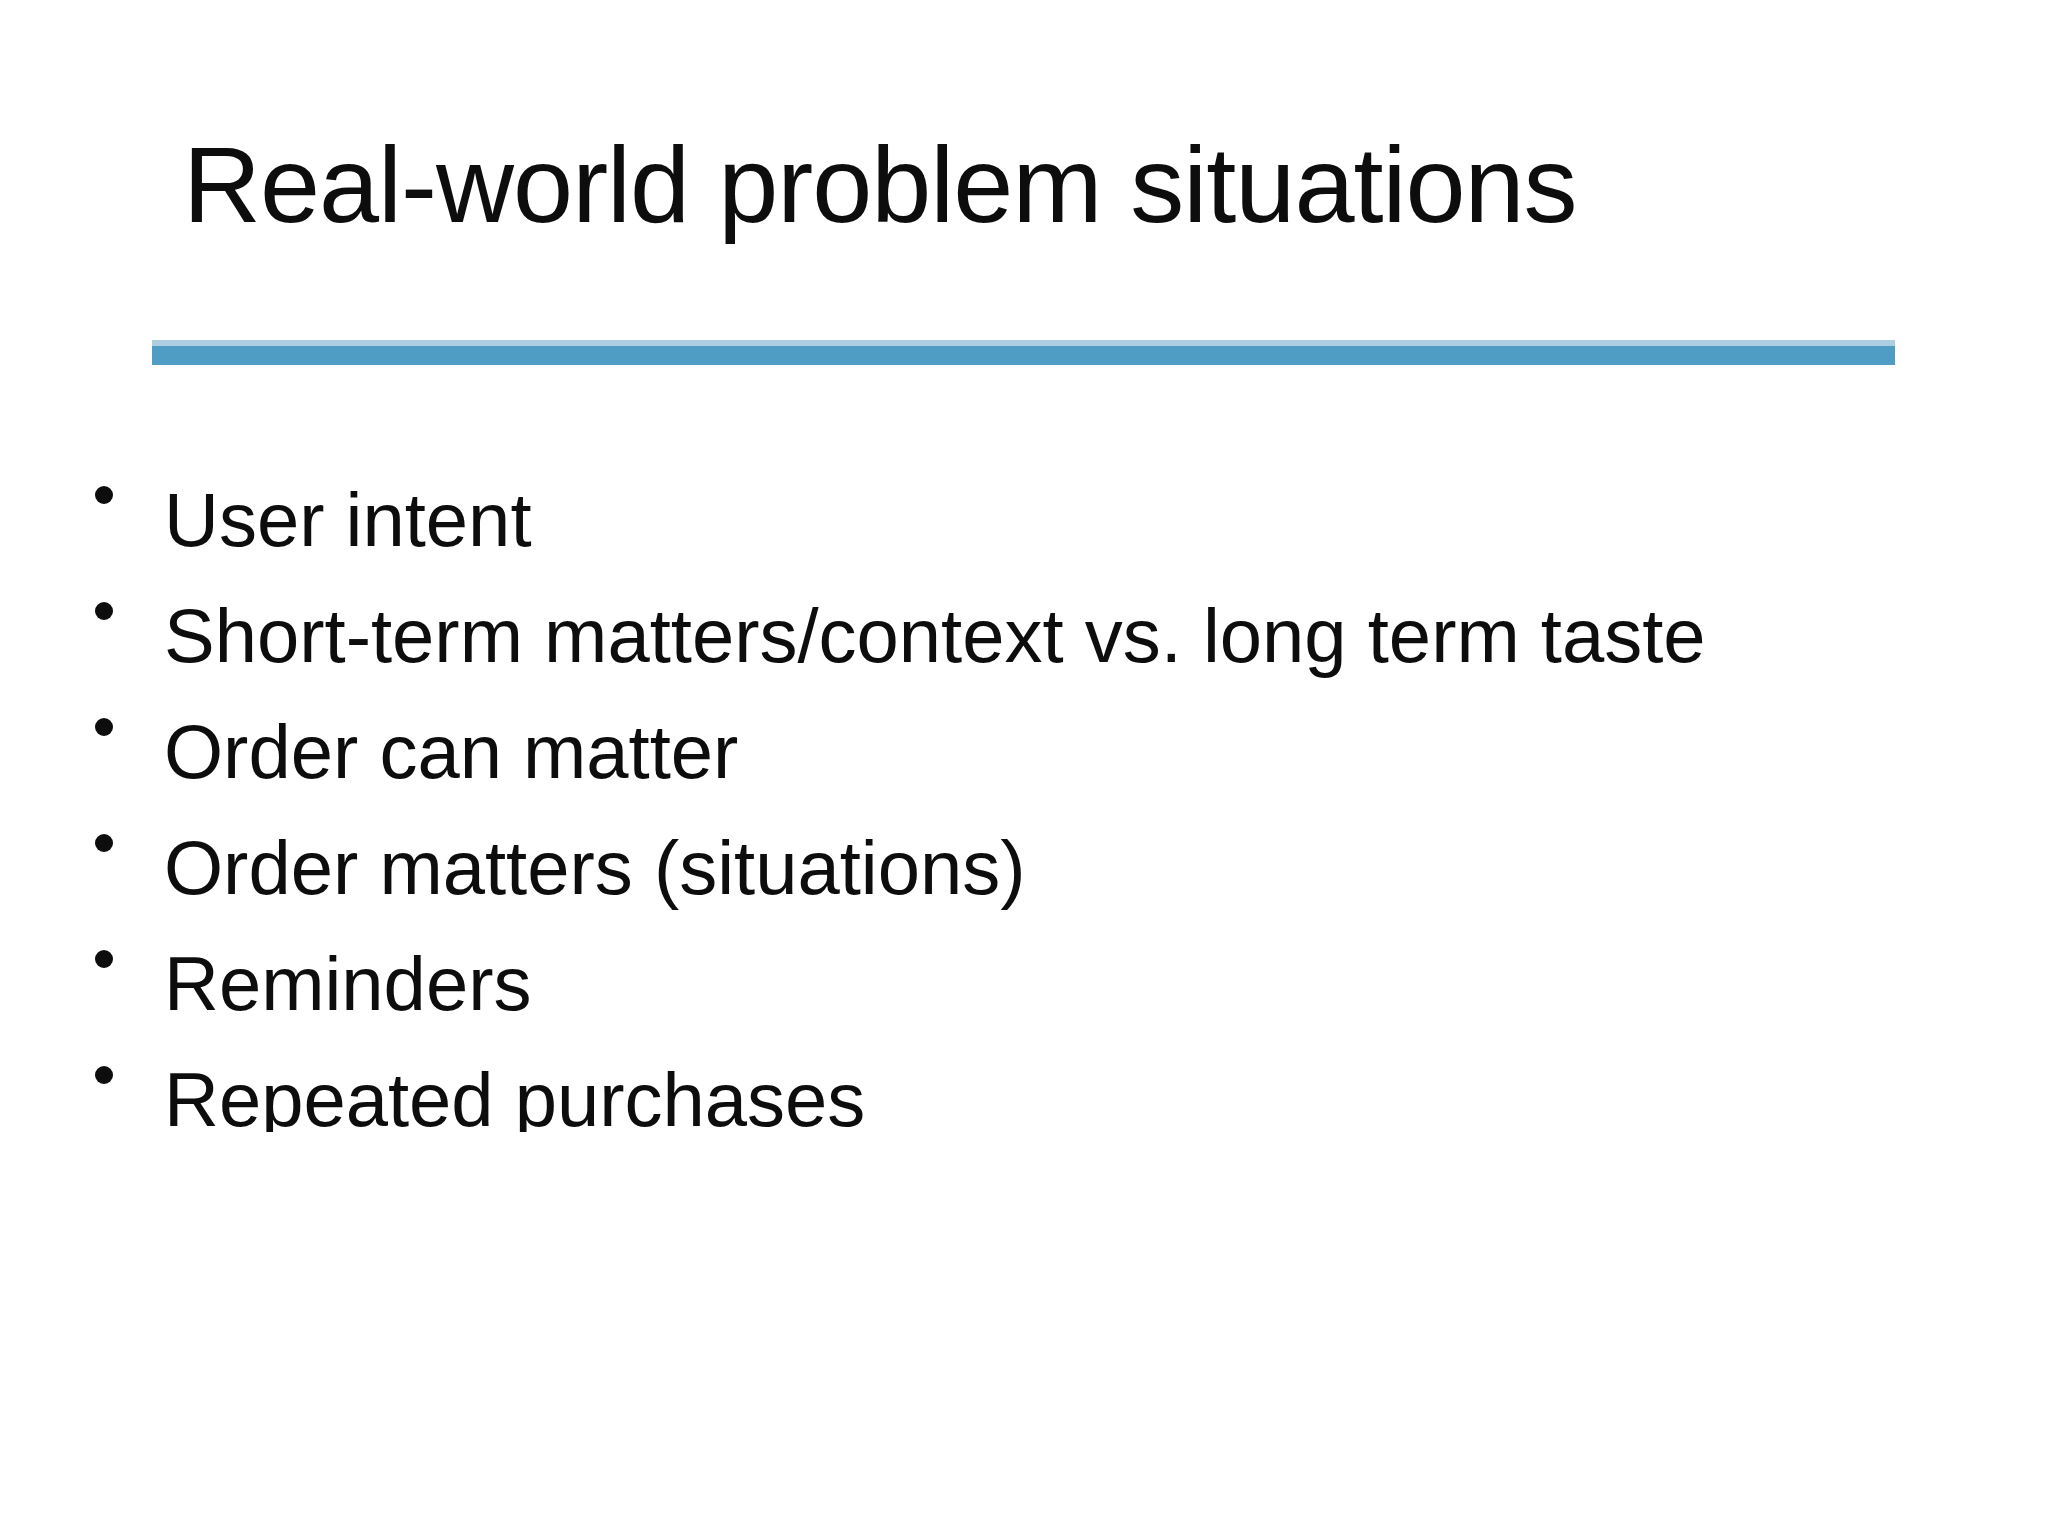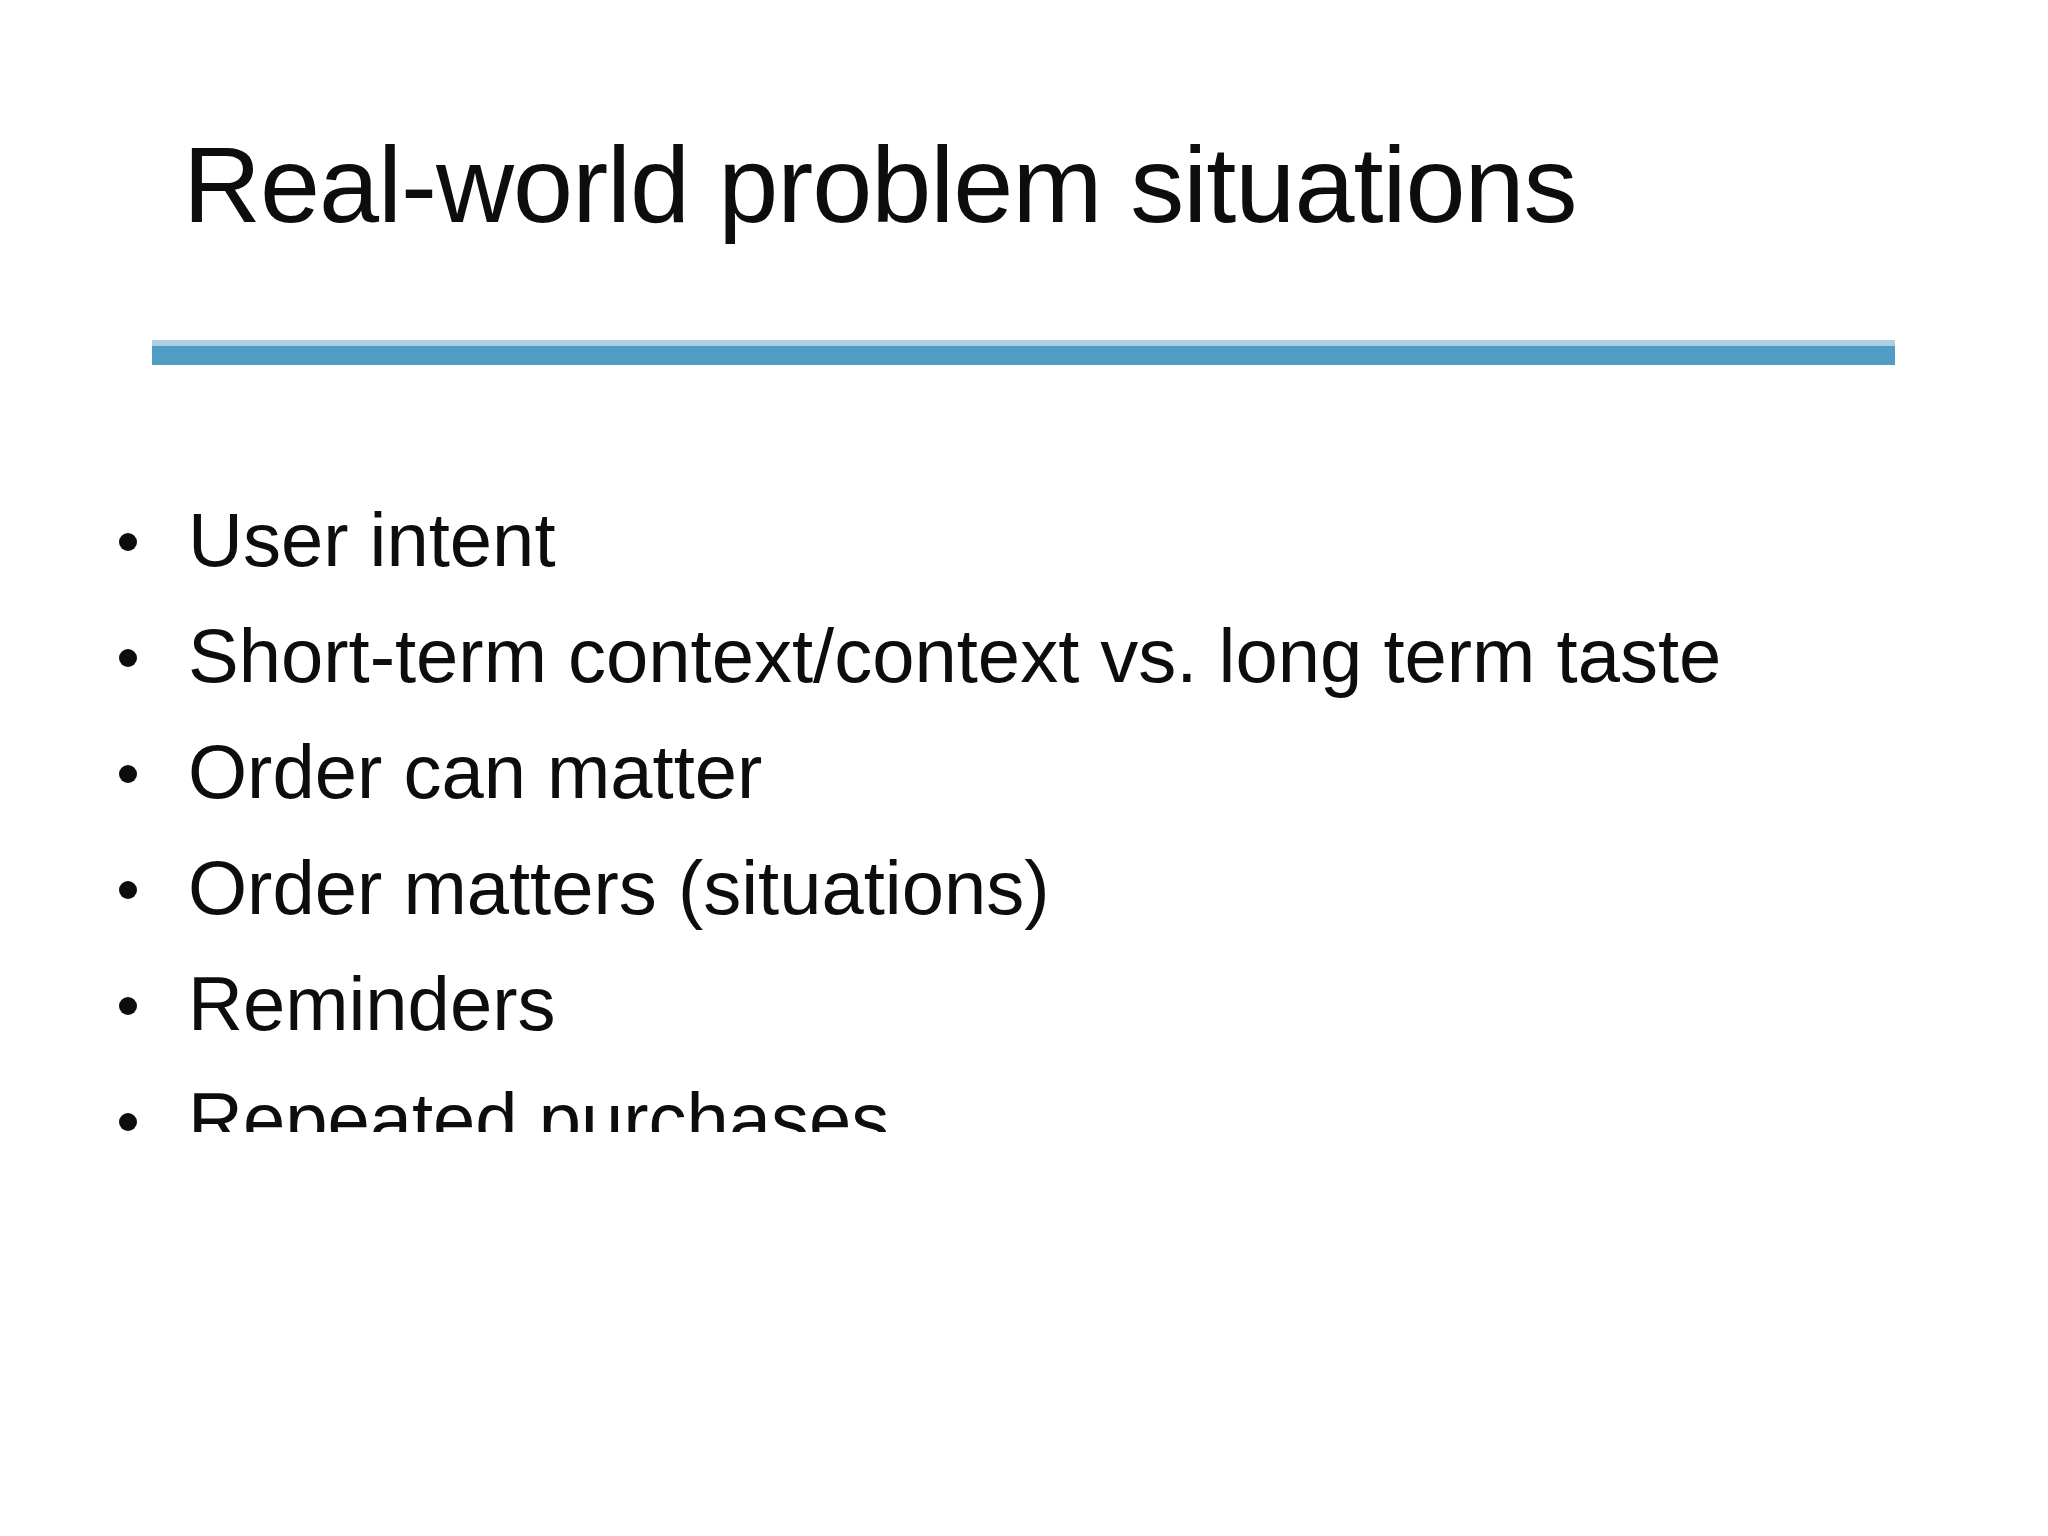--- a/index.html
+++ b/index.html
@@ -41,23 +41,22 @@
     position: absolute;
     left: 0;
     top: 482px;
     margin: 0;
     padding: 0;
     list-style: none;
     width: 2048px;
   }
   .bullet-item {
     display: flex;
-    align-items: center;
     height: 116px;
-    padding-left: 119px;
+    padding-left: 95px;
     box-sizing: border-box;
   }
   .bullet-dot {
     flex: 0 0 auto;
     width: 18px;
     height: 18px;
     border-radius: 50%;
     background: #0d0d0d;
     margin-right: 51px;
     margin-top: 4px;
@@ -86,21 +85,21 @@
 
   <div class="divider"></div>
 
   <ul class="bullet-list" id="bullet-list">
       <li class="bullet-item">
         <span class="bullet-dot"></span>
         <span class="bullet-text">User intent</span>
       </li>
       <li class="bullet-item">
         <span class="bullet-dot"></span>
-        <span class="bullet-text">Short-term context/context vs. long term taste</span>
+        <span class="bullet-text">Short-term matters/context vs. long term taste</span>
       </li>
       <li class="bullet-item">
         <span class="bullet-dot"></span>
         <span class="bullet-text">Order can matter</span>
       </li>
       <li class="bullet-item">
         <span class="bullet-dot"></span>
         <span class="bullet-text">Order matters (situations)</span>
       </li>
       <li class="bullet-item">

